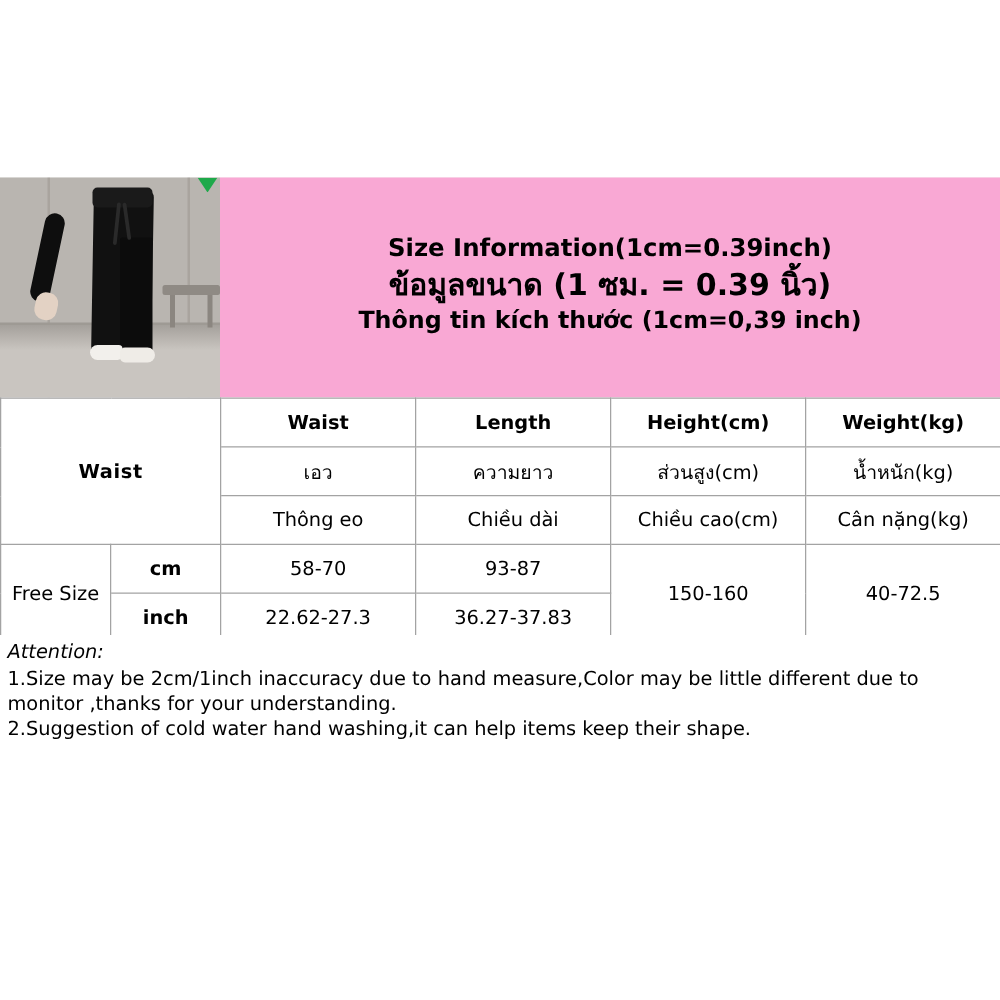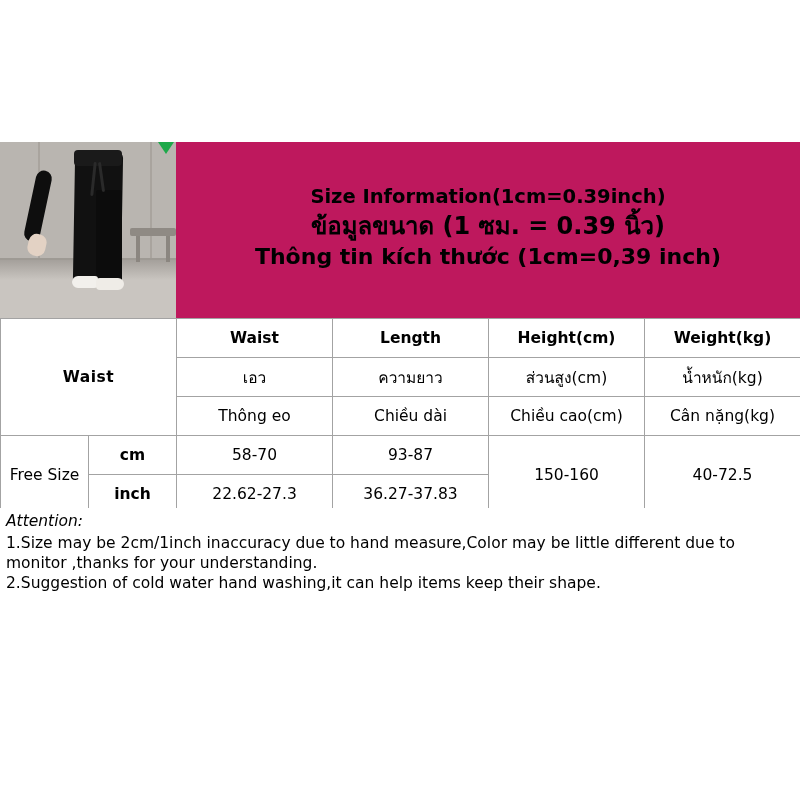--- a/index.html
+++ b/index.html
@@ -173,37 +173,37 @@
     left: 158px;
     top: 0px;
     width: 16px;
     height: 12px;
     background: #1ea94a;
     clip-path: polygon(0 0, 100% 0, 50% 100%);
   }
 
   .title-area {
     flex: 1;
-    background: #be185d;
+    background: #f9a8d4;
     display: flex;
     flex-direction: column;
     align-items: center;
     justify-content: center;
     padding-bottom: 4px;
   }
   .title-line {
     color: #000;
     font-weight: bold;
     text-align: center;
     line-height: 1.34;
     font-size: 19px;
   }
   .title-line.l1 { font-size: 19.5px; }
   .title-line.l2 { font-size: 24px; }
-  .title-line.l3 { font-size: 22px; }
+  .title-line.l3 { font-size: 19px; }
 
   
   .table-wrap {
     position: absolute;
     left: 0;
     top: 318px;
     width: 800px;
   }
   table.size-table {
     border-collapse: collapse;

